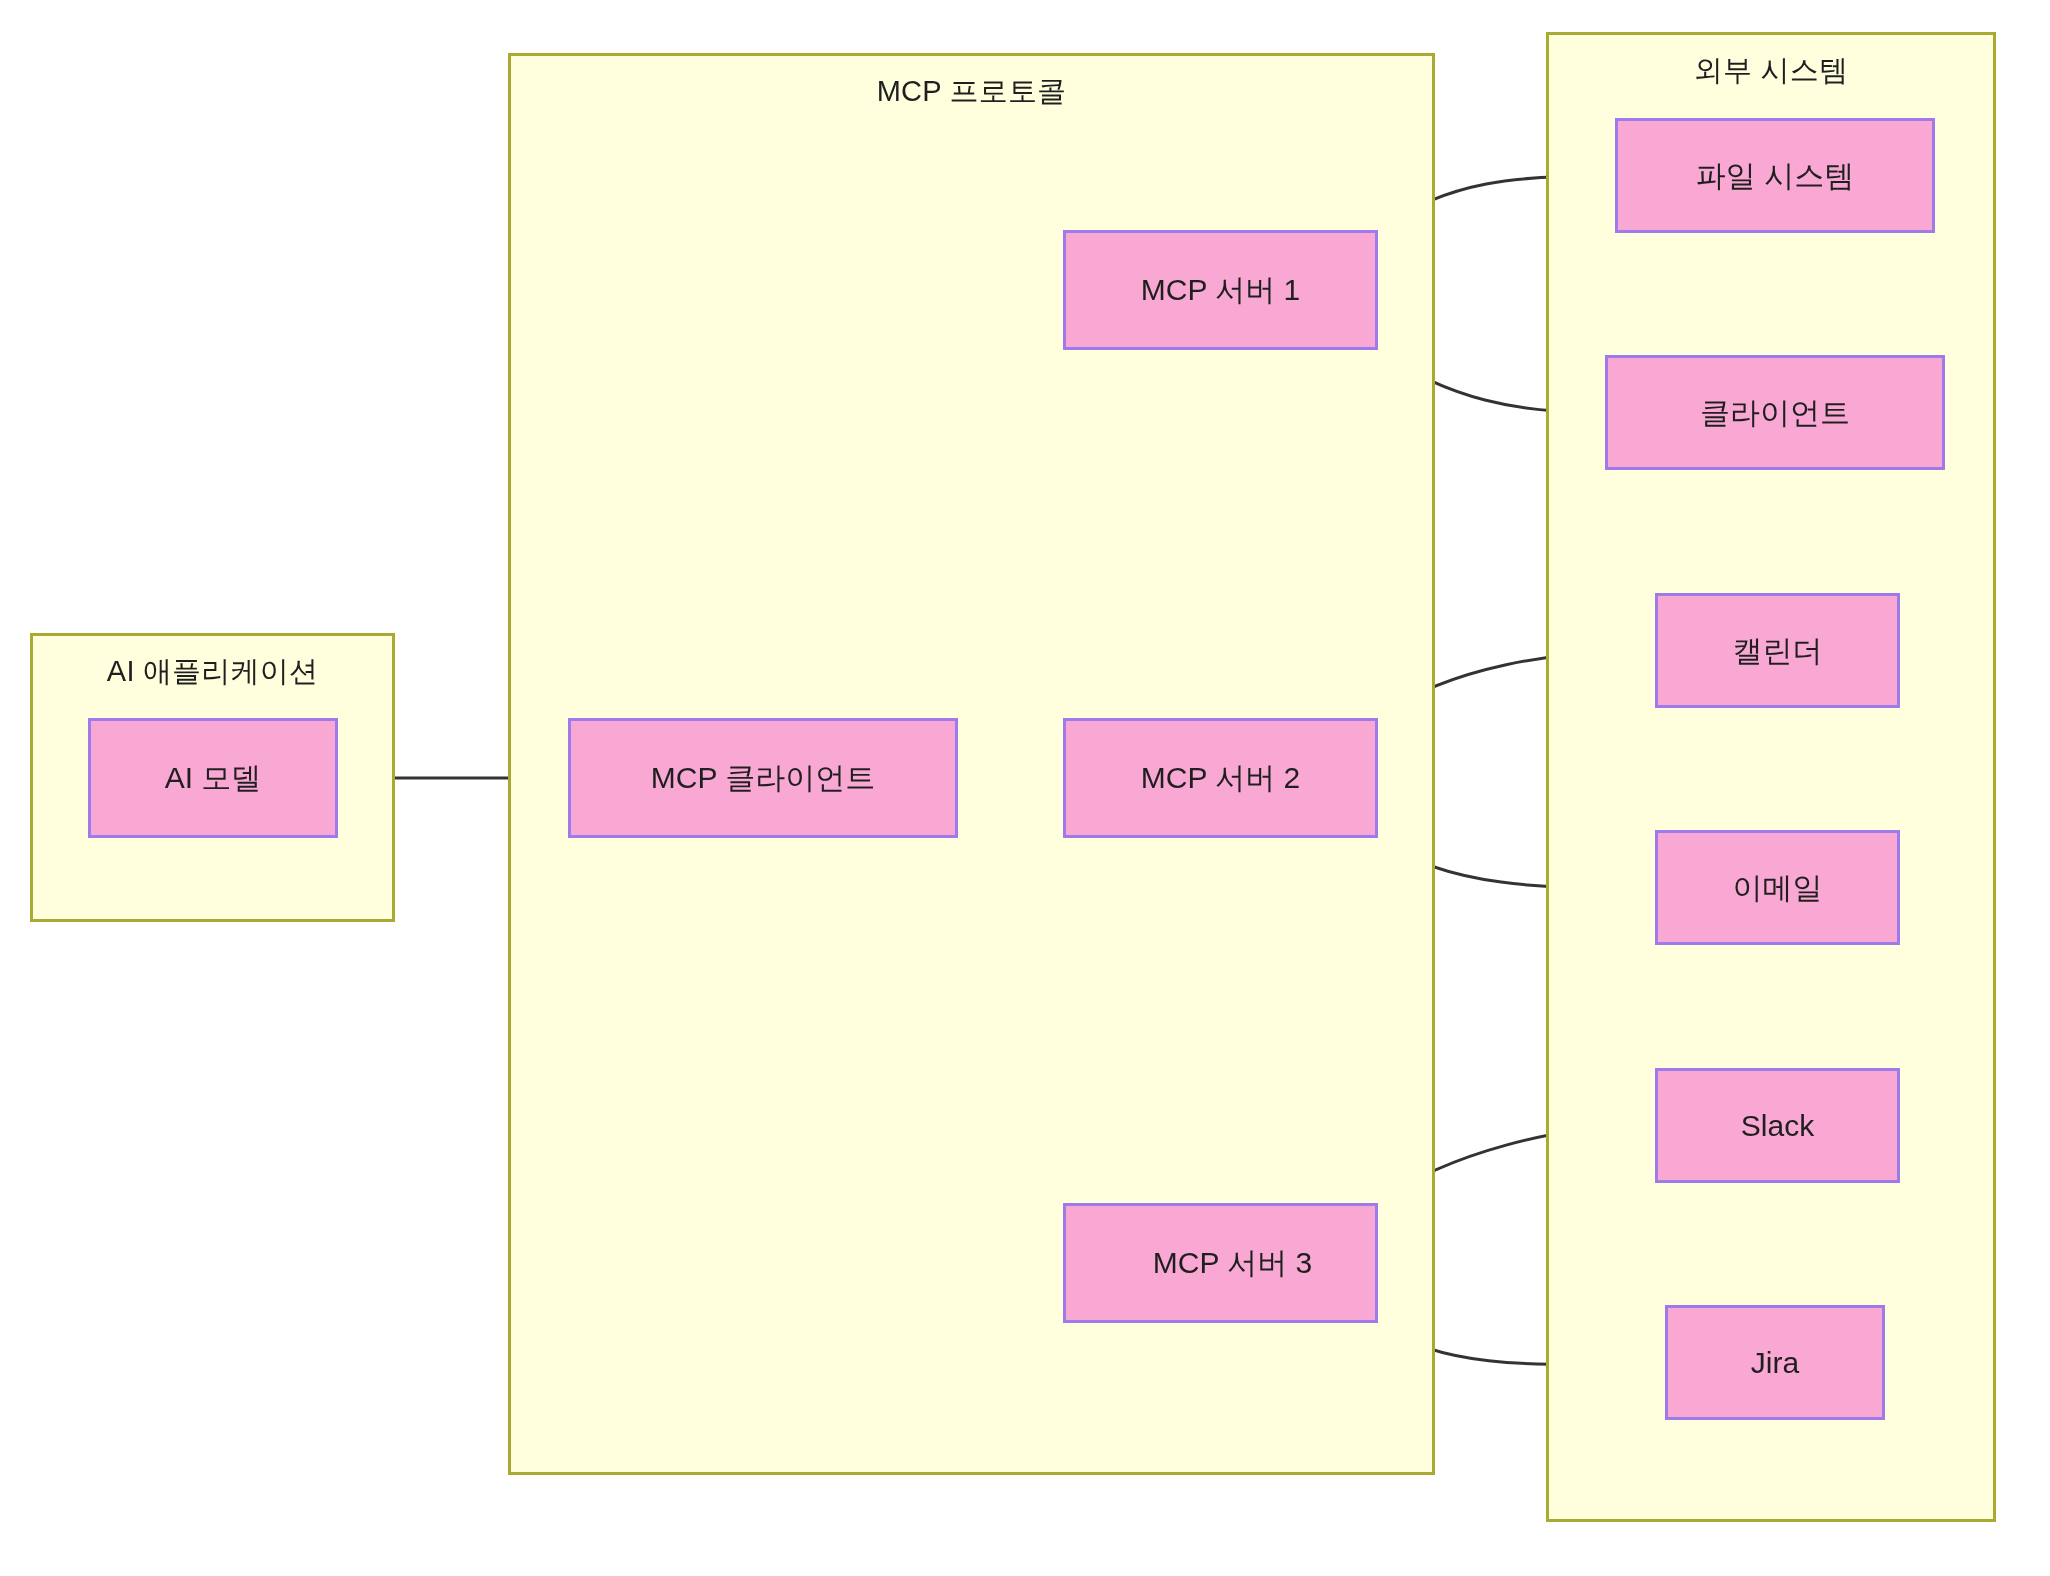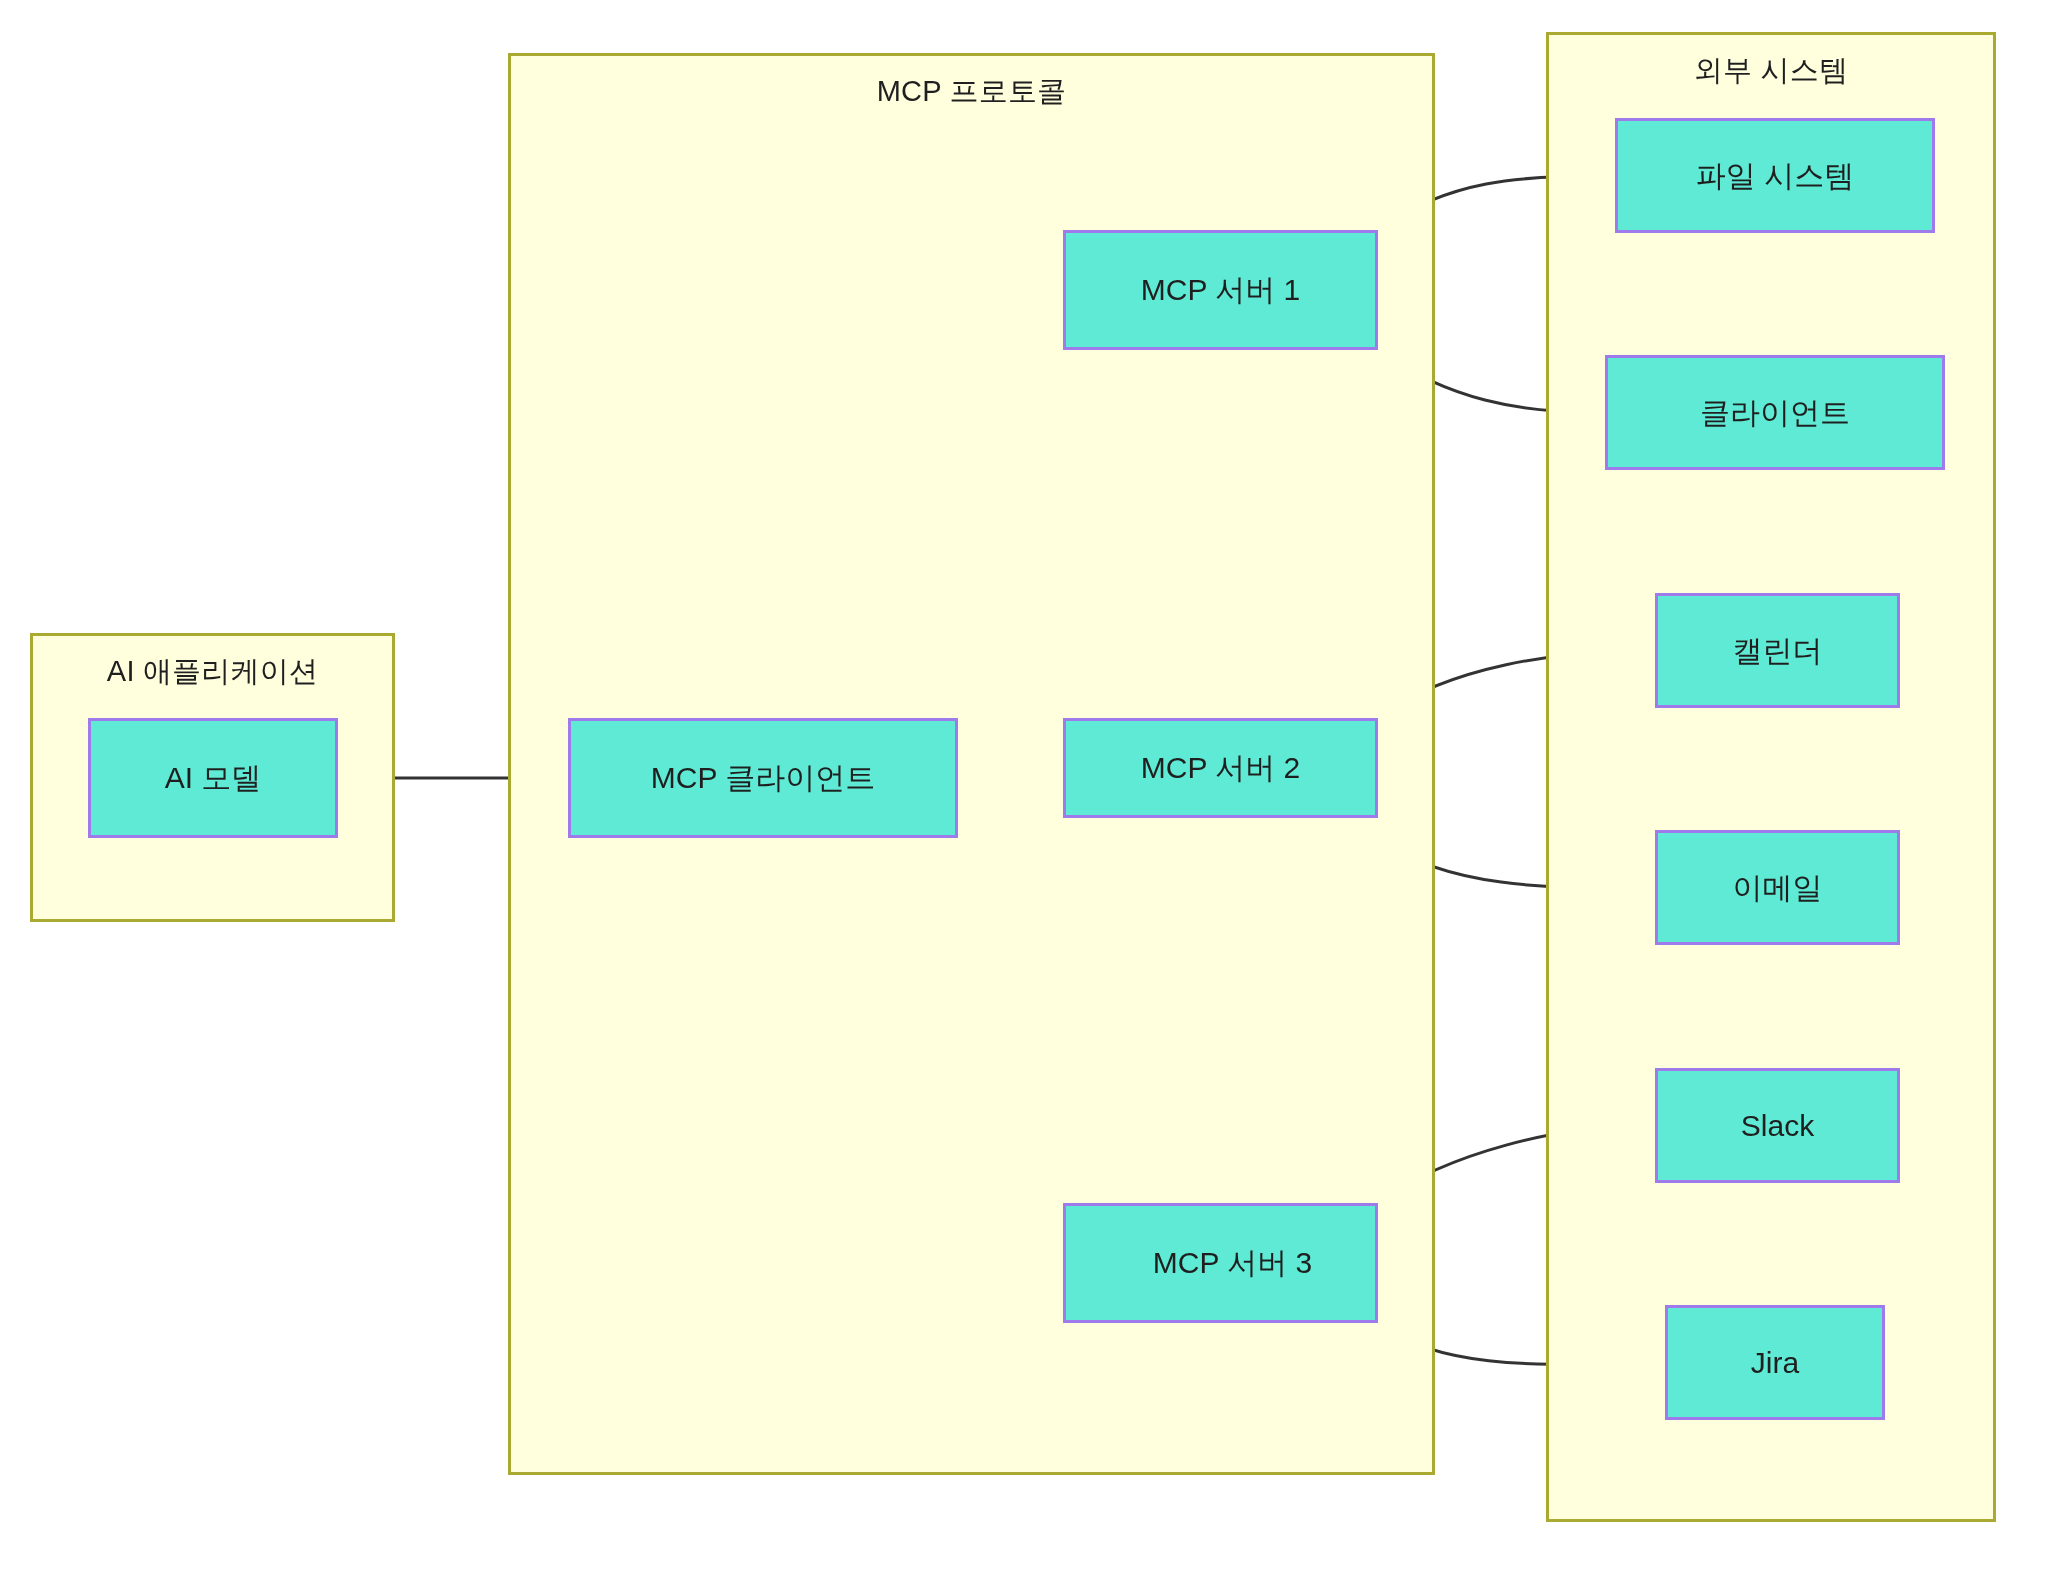--- a/index.html
+++ b/index.html
@@ -34,21 +34,21 @@
     left: 0;
     right: 0;
     text-align: center;
     font-size: 29px;
     color: #1f1f1f;
     letter-spacing: 0.2px;
     white-space: nowrap;
   }
   .node {
     position: absolute;
-    background: #5eead4;
+    background: #f9a8d4;
     border: 3px solid #9f7aea;
     box-sizing: border-box;
     display: flex;
     align-items: center;
     justify-content: center;
     font-size: 30px;
     color: #1f1f1f;
     text-align: center;
     line-height: 1.2;
     white-space: nowrap;
@@ -104,21 +104,21 @@
   </div>
 
   <div class="node" style="left:568px; top:718px; width:390px; height:120px;">
     <span>MCP 클라이언트</span>
   </div>
 
   <div class="node" style="left:1063px; top:230px; width:315px; height:120px;">
     <span>MCP 서버 1</span>
   </div>
 
-  <div class="node" style="left:1063px; top:718px; width:315px; height:100px;">
+  <div class="node" style="left:1063px; top:718px; width:315px; height:120px;">
     <span>MCP 서버 2</span>
   </div>
 
   <div class="node" style="left:1063px; top:1203px; width:315px; height:120px;padding-left:24px;">
     <span>MCP 서버 3</span>
   </div>
 
   <div class="node" style="left:1615px; top:118px; width:320px; height:115px;">
     <span>파일 시스템</span>
   </div>

